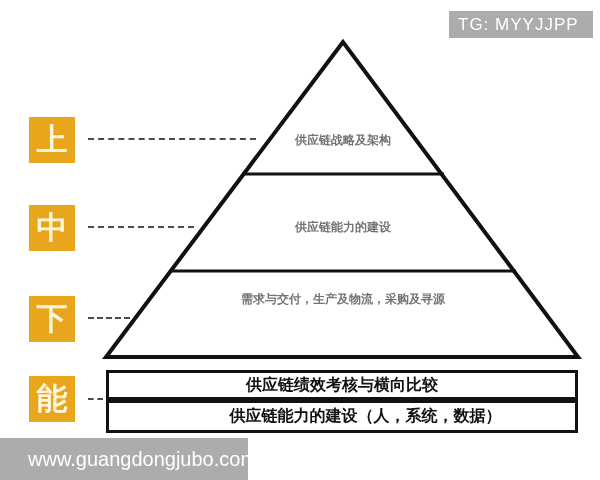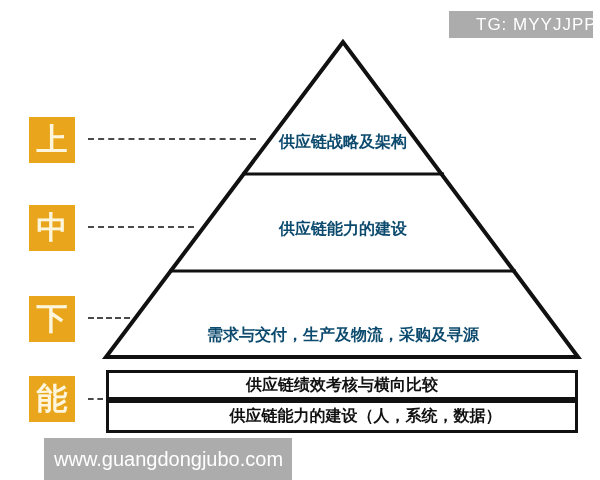--- a/index.html
+++ b/index.html
@@ -16,21 +16,21 @@
   }
   
   .tg-badge {
     position: absolute;
     left: 449px; top: 11px;
     width: 144px; height: 27px;
     line-height: 27px;
     background: var(--badge_bg, #ACACAC);
     color: #ffffff;
     font-size: 17px;
-    padding-left: 27px;
+    padding-left: 9px;
     box-sizing: border-box;
     letter-spacing: 1px;
     white-space: nowrap;
   }
   
   .level-square {
     position: absolute;
     left: 29px;
     width: 46px; height: 46px;
     background: var(--accent, #E9A61C);
@@ -59,27 +59,27 @@
   .pyramid-svg {
     position: absolute;
     left: 0; top: 0;
     width: 600px; height: 480px;
   }
   
   .tier-label {
     position: absolute;
     text-align: center;
     font-weight: bold;
-    color: #0c4a6e;
-    font-size: 16px;
+    color: #737373;
+    font-size: 12px;
     white-space: nowrap;
   }
   .tier-1 { left: 243px; top: 132px; width: 200px; }
   .tier-2 { left: 218px; top: 219px; width: 250px; }
-  .tier-3 { left: 143px; top: 325px; width: 400px; }
+  .tier-3 { left: 143px; top: 291px; width: 400px; }
   
   .found-box {
     position: absolute;
     left: 106px;
     width: 472px;
     border: 3px solid #111111;
     box-sizing: border-box;
     display: flex;
     align-items: center;
     justify-content: center;
@@ -93,24 +93,23 @@
   .found-2 { top: 400px; height: 33px; padding-left: 47px; }
   
   .watermark {
     position: absolute;
     left: 0; top: 438px;
     width: 248px; height: 42px;
     line-height: 42px;
     background: var(--badge_bg, #AAAAAA);
     color: #ffffff;
     font-size: 20px;
-    padding-left: 10px;
+    padding-left: 28px;
     box-sizing: border-box;
     white-space: nowrap;
-    margin-left: 44px;
   }
 </style>
 </head>
 <body>
 
 <div class="canvas">
 
   <div class="tg-badge">TG: MYYJJPP</div>
 
   <svg class="pyramid-svg" viewBox="0 0 600 480" aria-hidden="true">

